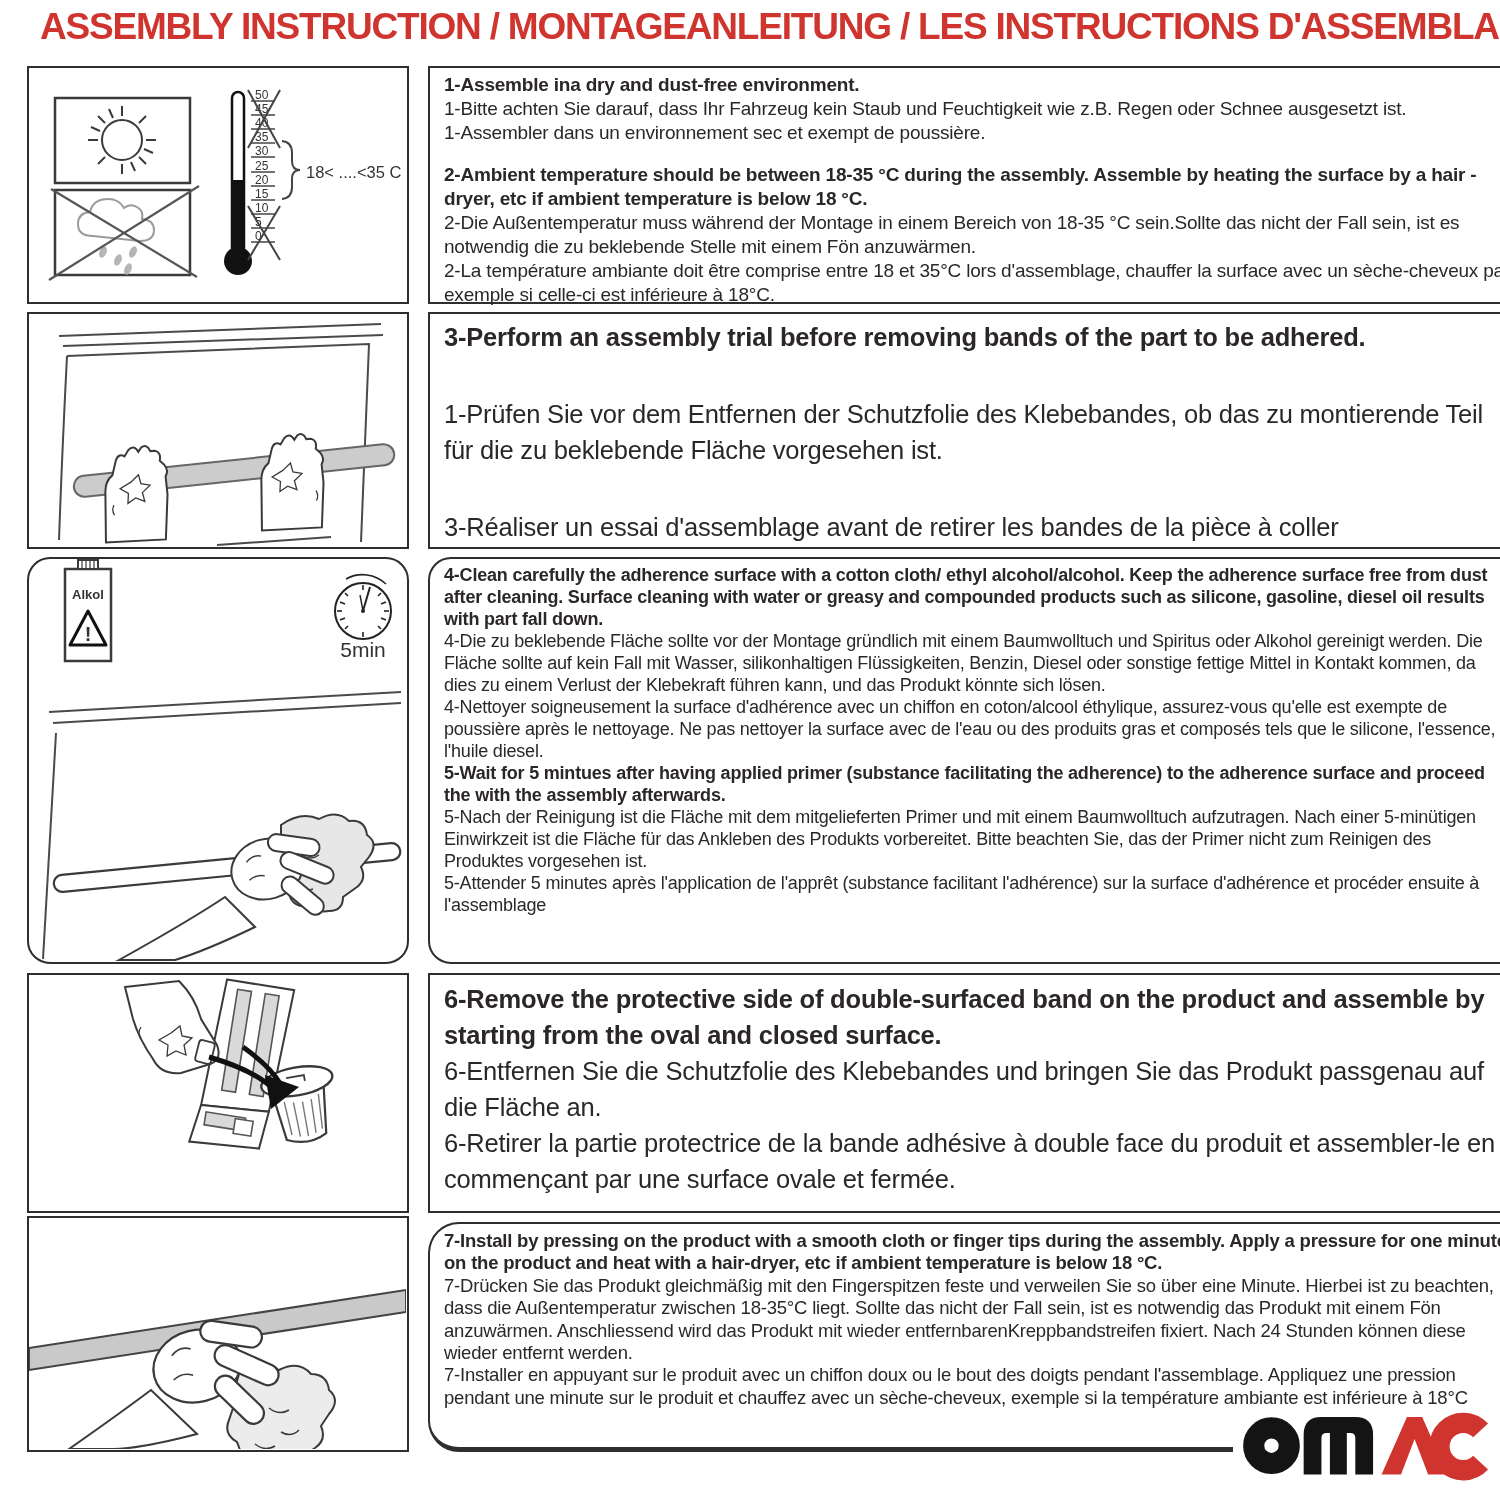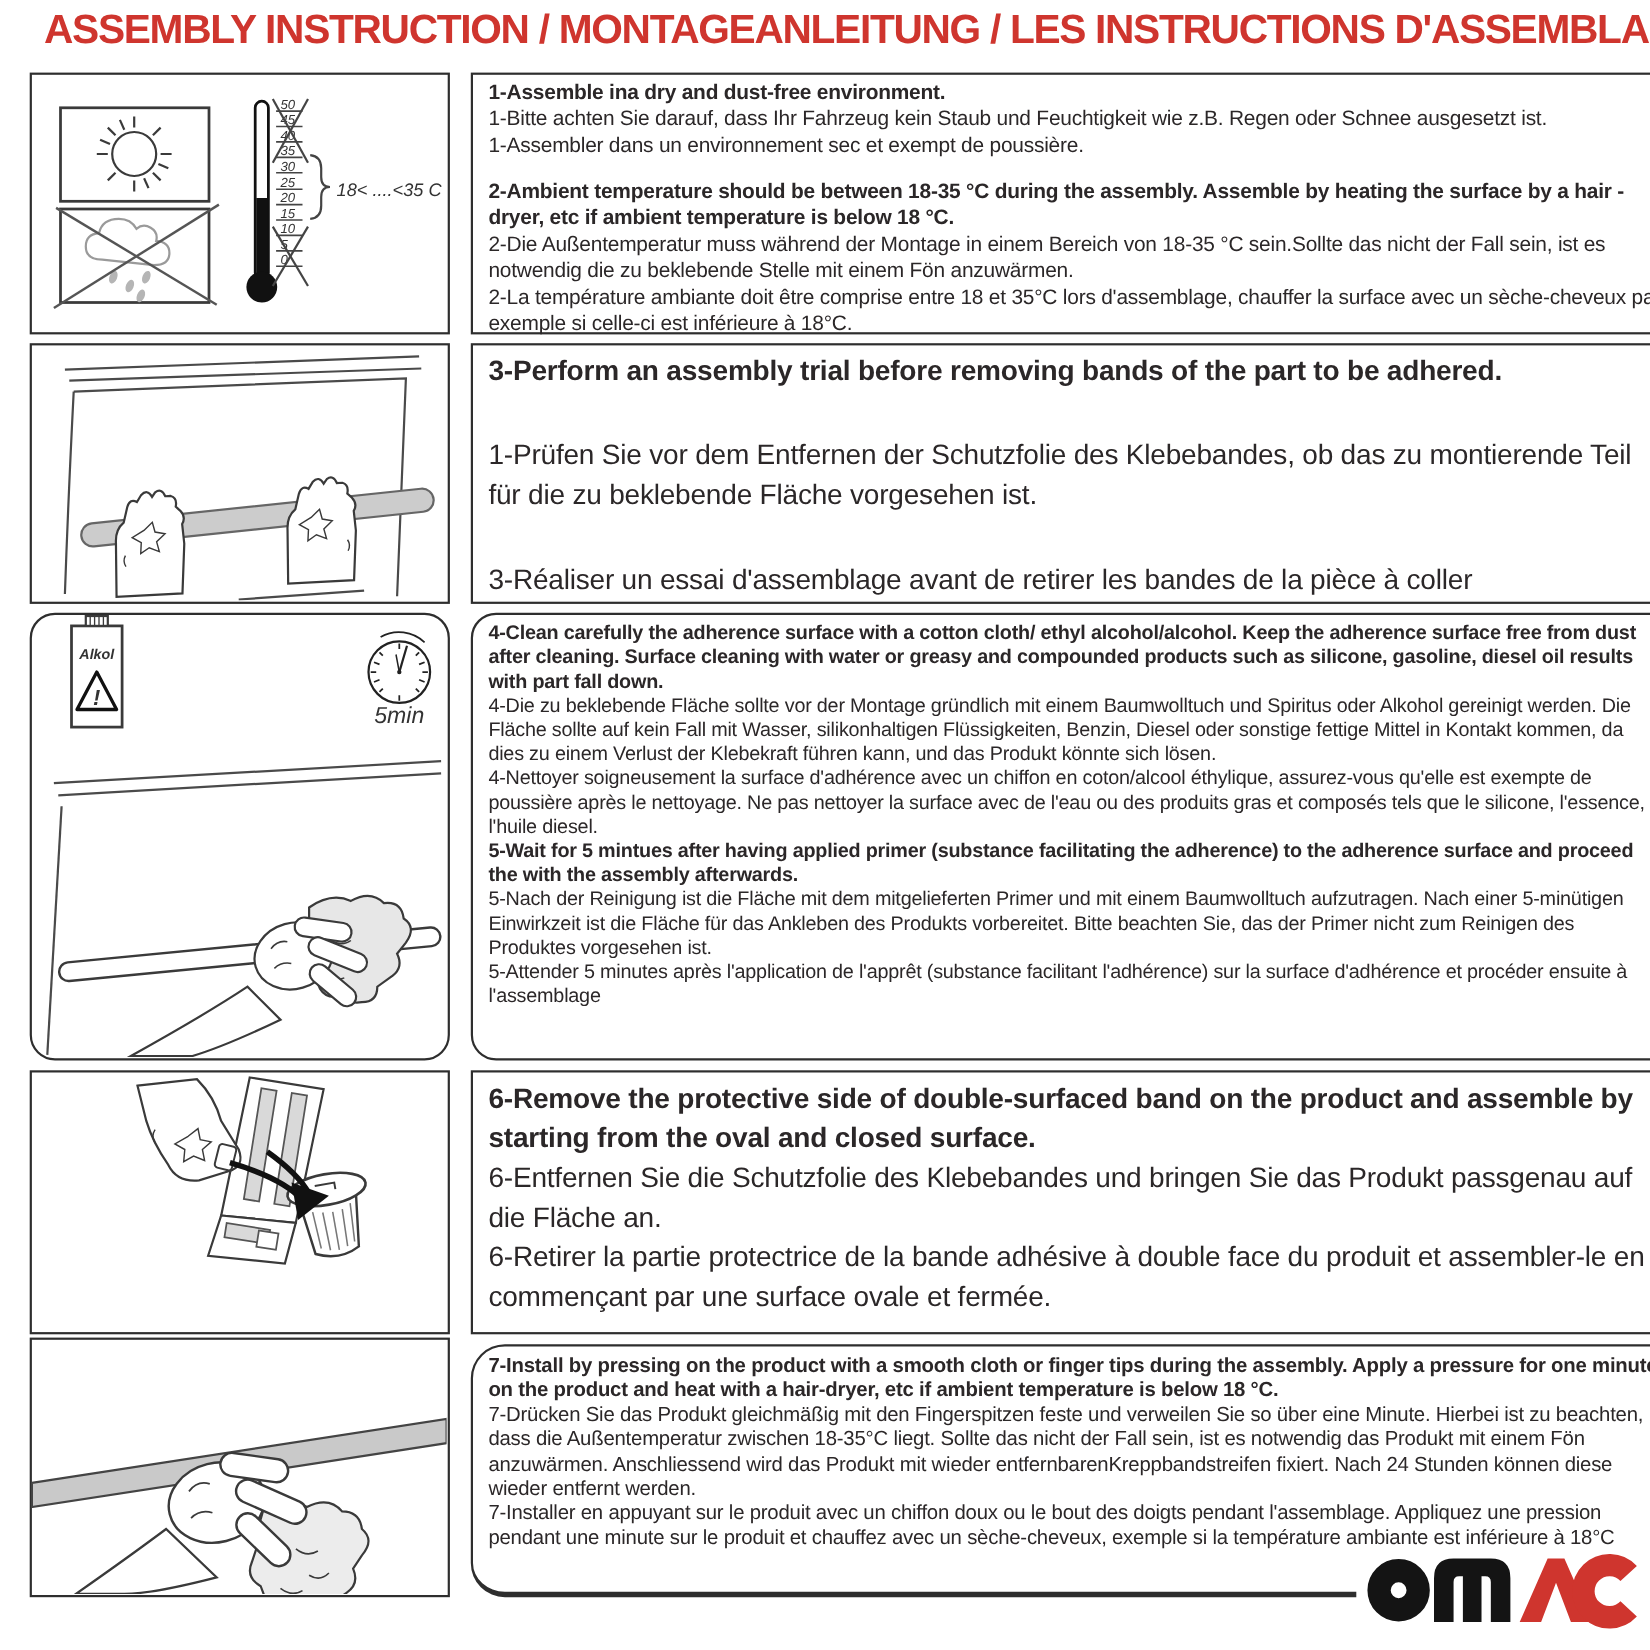--- a/index.html
+++ b/index.html
@@ -1,21 +1,21 @@
 <!DOCTYPE html>
 <html><head>
 <meta charset="utf-8">
 <style>
   html,body{margin:0;padding:0;background:#fff;}
   .page{position:relative;width:1500px;height:1500px;background:#fff;overflow:hidden;
         font-family:"Liberation Sans",sans-serif;color:#2b2728;}
   .title{position:absolute;left:40px;top:6px;margin:0;font-size:37px;font-weight:bold;
          color:#cf352e;letter-spacing:-1.2px;white-space:nowrap;}
   .box{position:absolute;border:2.5px solid #2e2e2e;background:#fff;box-sizing:border-box;}
-  .illus{left:27px;width:382px;font-style:italic;}
+  .illus{left:27px;width:382px;}
   .text{left:428px;width:1102px;padding:6px 16px 4px 14px;}
   .text p{margin:0;letter-spacing:-0.2px;}
   .b{font-weight:bold;}
   
   .r1{top:66px;height:238px;}
   .r2{top:312px;height:237px;}
   .r3{top:557px;height:407px;border-radius:23px;}
   .r4{top:973px;height:240px;}
   .r5i{top:1216px;height:236px;}
   .r5t{top:1222px;height:230px;border-bottom-width:5px;}

